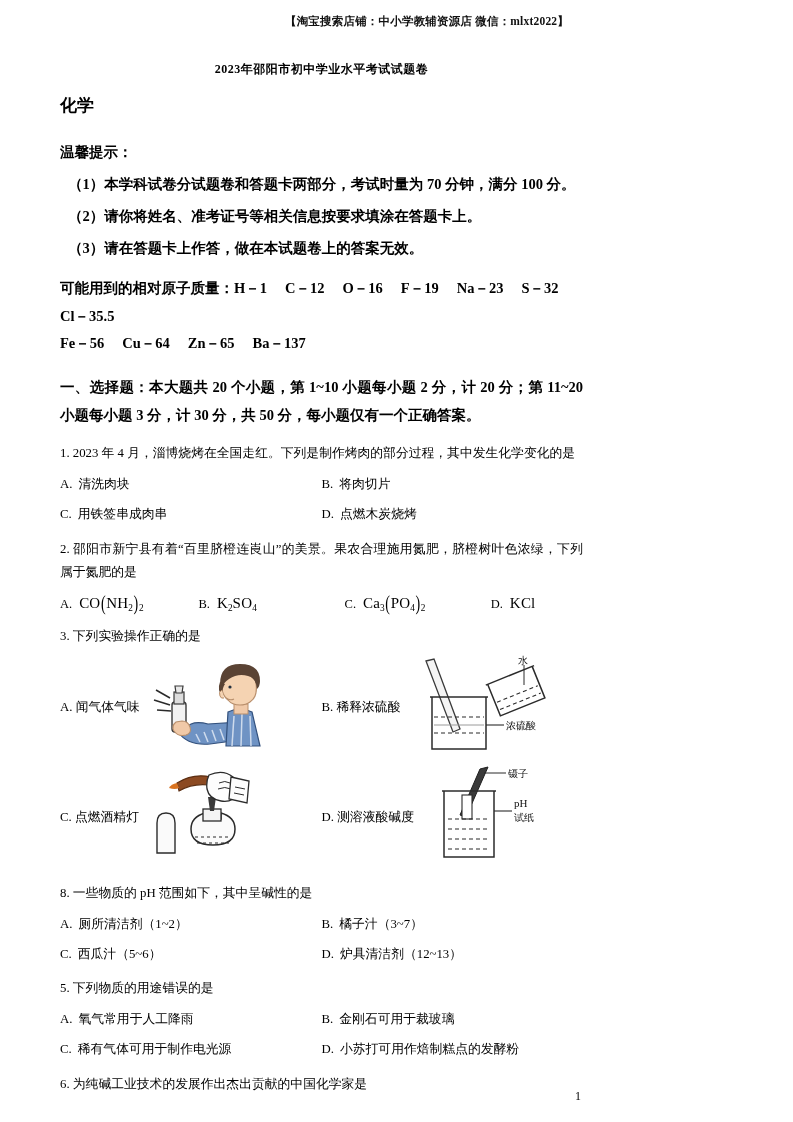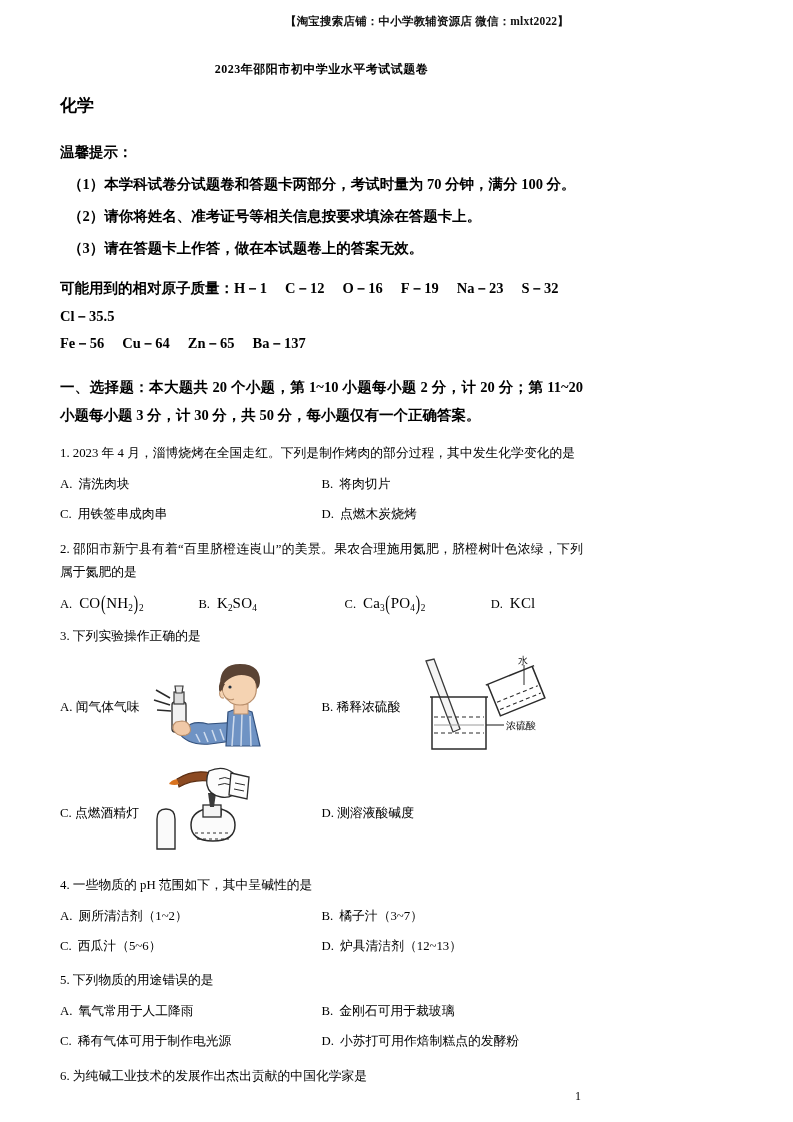--- a/index.html
+++ b/index.html
@@ -355,27 +355,55 @@
               <g stroke="#2b2b2b" stroke-width="1">
                 <line x1="88" y1="18" x2="98" y2="20"></line>
                 <line x1="87" y1="24" x2="97" y2="26"></line>
               </g>
             </svg>
           </span>
         </div>
 
         <div class="fig-cell">
           <span class="fig-label"><span>D.</span> <span>测溶液酸碱度</span></span>
+          <span class="fig-art">
+            <svg width="130" height="100" viewBox="0 0 130 100">
+
+              <g fill="#3a3a3a" stroke="#1f1f1f" stroke-width="1">
+                <path d="M58 4 L66 2 L44 52 L38 50 Z"></path>
+              </g>
+              <line x1="62" y1="8" x2="84" y2="8" stroke="#2b2b2b" stroke-width="1"></line>
+              <text x="86" y="12" font-family="'Liberation Serif',serif" font-size="10" fill="#111">镊子</text>
+
+              <g fill="none" stroke="#2b2b2b" stroke-width="1.5">
+                <path d="M22 26 L22 92 L72 92 L72 26"></path>
+              </g>
+              <line x1="20" y1="26" x2="74" y2="26" stroke="#2b2b2b" stroke-width="1.5"></line>
+
+              <rect x="40" y="30" width="10" height="24" fill="#ffffff" stroke="#2b2b2b" stroke-width="1.1"></rect>
+
+              <g stroke="#2b2b2b" stroke-width="1.1" stroke-dasharray="4,3">
+                <line x1="26" y1="54" x2="68" y2="54"></line>
+                <line x1="26" y1="64" x2="68" y2="64"></line>
+                <line x1="26" y1="74" x2="68" y2="74"></line>
+                <line x1="26" y1="84" x2="68" y2="84"></line>
+              </g>
+
+              <line x1="72" y1="46" x2="90" y2="46" stroke="#2b2b2b" stroke-width="1.1"></line>
+              <text x="92" y="42" font-family="'Liberation Serif',serif" font-size="11" fill="#111">pH</text>
+              <text x="92" y="56" font-family="'Liberation Serif',serif" font-size="10" fill="#111">试纸</text>
+            </svg>
+          </span>
         </div>
       </div>
     </div>
   </div>
 
   <div class="question">
-    <div class="q-stem">4. 一些物质的 pH 范围如下，其中呈碱性的是</div>
+    <div class="q-stem">8. 一些物质的 pH 范围如下，其中呈碱性的是</div>
     <div class="opts">
       <div class="opt">
         <span class="lbl">A.</span>
         <span>厕所清洁剂（1~2）</span>
       </div>
       <div class="opt">
         <span class="lbl">B.</span>
         <span>橘子汁（3~7）</span>
       </div>
       <div class="opt wide-gap">

